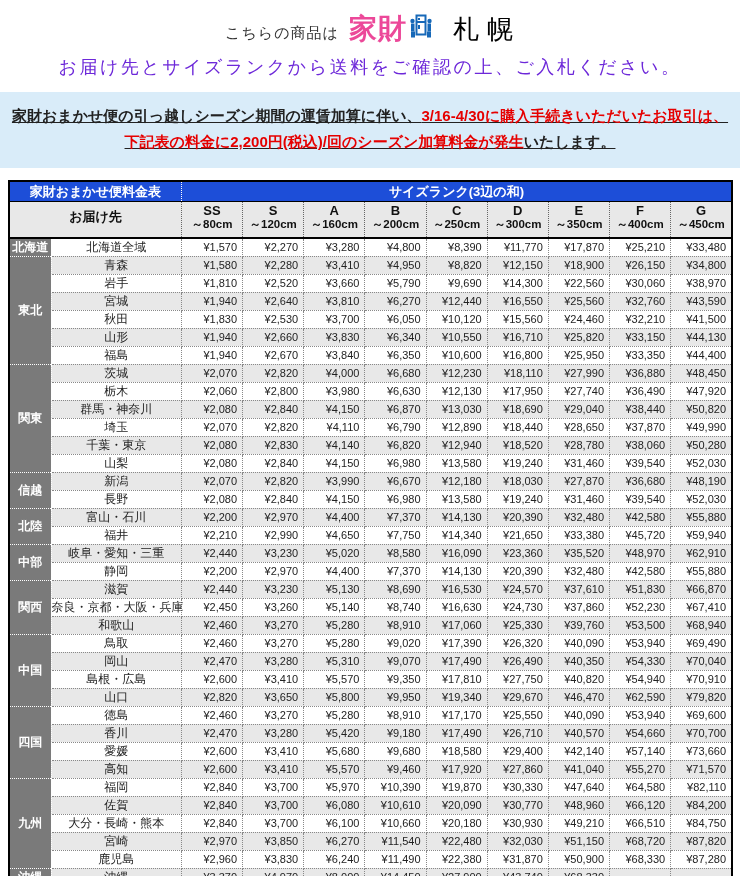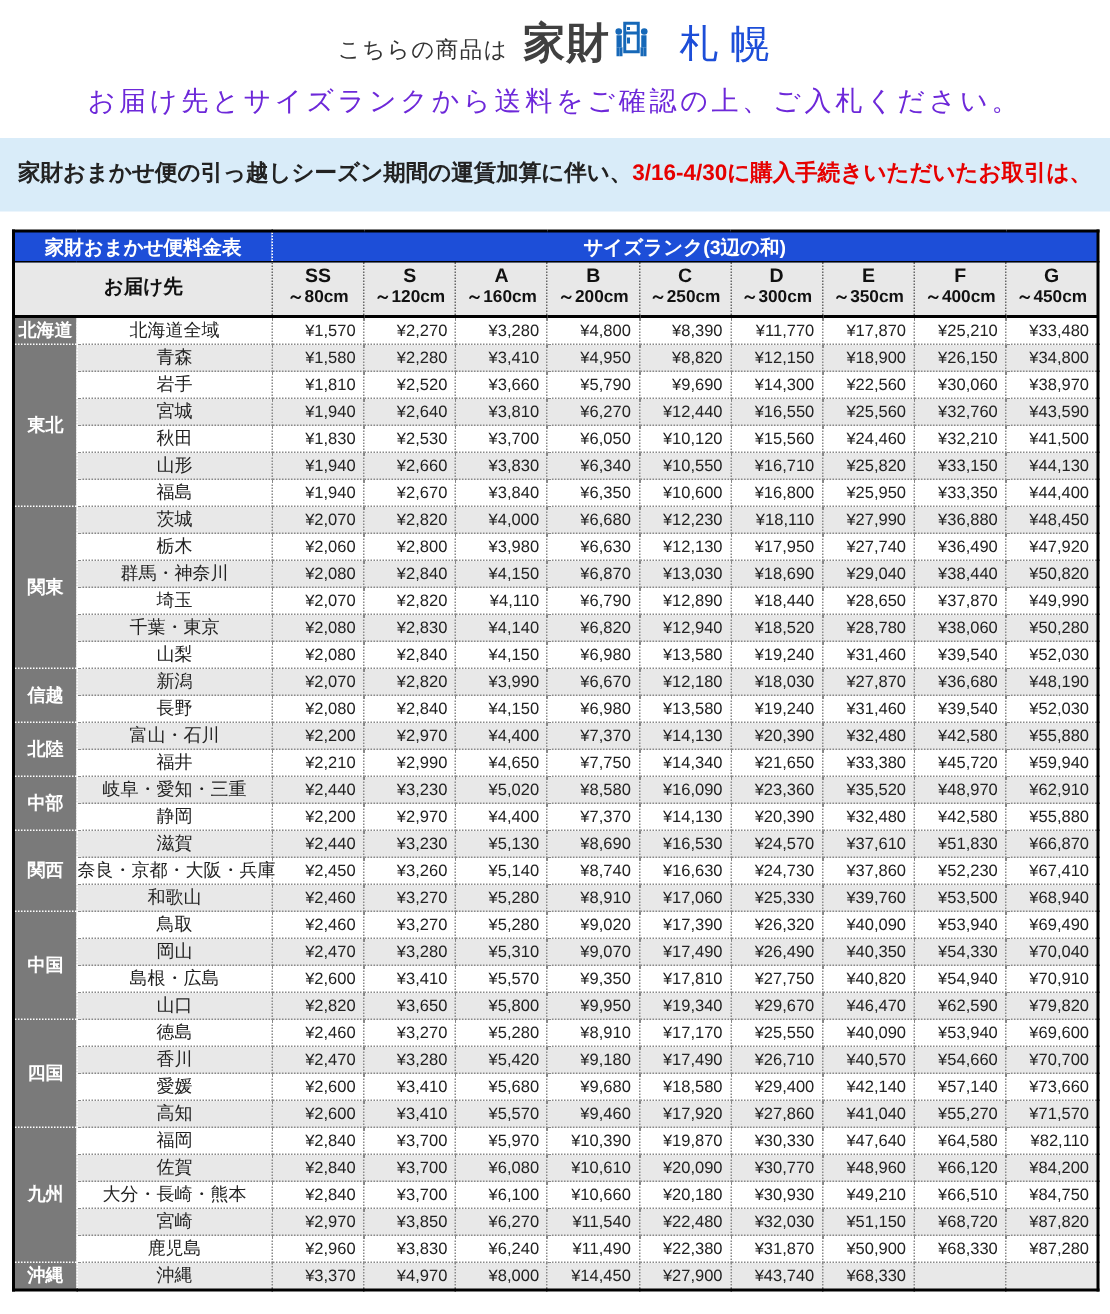--- a/index.html
+++ b/index.html
@@ -17,33 +17,33 @@
     white-space: nowrap;
   }
   .title-prefix, .title-suffix { font-size: 15px; color: #333; letter-spacing: 1px; margin-left: 20px; }
   .brand-logo {
     display: inline-flex; align-items: baseline;
     font-size: 28px; font-weight: bold; letter-spacing: 1px;
     margin: 0 10px;
   }
   .brand-logo .icon-wrap { align-self: center; margin: 0 1px; }
   .origin-city {
-    font-size: 26px; color: #1d4ed8; letter-spacing: 8px;
+    font-size: 26px; color: #000000; letter-spacing: 8px;
     margin: 0 14px 0 8px; font-weight: 500;
   }
   .subtitle {
     margin-top: 7px; text-align: center;
     font-size: 18px; color: #6d28d9; letter-spacing: 2.5px;
   }
   
   .notice {
     margin-top: 13px;
     padding: 11px 6px 12px 6px;
     text-align: center;
-    font-size: 15px; font-weight: bold; line-height: 1.75;
+    font-size: 15px; font-weight: bold; line-height: 1.75; text-decoration: underline;
   }
   .notice .t-black { color: #222; }
   .notice .t-red { color: #e60000; }
   
   .rate-table-wrap { margin: 12px 7px 0 8px; }
   table {
     border-collapse: collapse; table-layout: fixed; width: 725px;
     border: 2px solid #000;
   }
   col.c-region { width: 42px; }
@@ -83,21 +83,21 @@
     background-image: linear-gradient(to bottom right,
       transparent calc(50% - 0.7px), #555 calc(50% - 0.7px),
       #555 calc(50% + 0.7px), transparent calc(50% + 0.7px));
   }
 </style>
 </head>
 <body>
 
 <div class="title-line">
   <span class="title-prefix">こちらの商品は</span>
-  <span class="brand-logo" id="brand-logo" style="color: #404040; text-align: right;">
+  <span class="brand-logo" id="brand-logo" style="color: #ec4899; text-align: right;">
     <span>家財</span>
     <span class="icon-wrap">
       <svg width="26" height="26" viewBox="0 0 26 26">
         <g fill="none" stroke="#1668b8" stroke-width="2">
           <rect x="8.5" y="2.5" width="9" height="19"></rect>
           <line x1="8.5" y1="9" x2="17.5" y2="9"></line>
           <line x1="11" y1="5" x2="11" y2="7"></line>
           <line x1="11" y1="12" x2="11" y2="16"></line>
         </g>
         <g fill="#1668b8">
@@ -112,20 +112,21 @@
         </g>
       </svg>
     </span>
   </span>
   <span class="origin-city">札幌</span>
 </div>
 <div class="subtitle">お届け先とサイズランクから送料をご確認の上、ご入札ください。</div>
 
 <div class="notice" id="notice-box" style="background: rgb(217, 236, 249);">
   <div><span class="t-black">家財おまかせ便の引っ越しシーズン期間の運賃加算に伴い、</span><span class="t-red">3/16-4/30に購入手続きいただいたお取引は、</span></div>
+  <div><span class="t-red">下記表の料金に2,200円(税込)/回のシーズン加算料金が発生</span><span class="t-black">いたします。</span></div>
 </div>
 
 <div class="rate-table-wrap">
   <table>
     <colgroup>
       <col class="c-region">
         <col class="c-dest">
       <col class="c-price">
         <col class="c-price">
         <col class="c-price">

